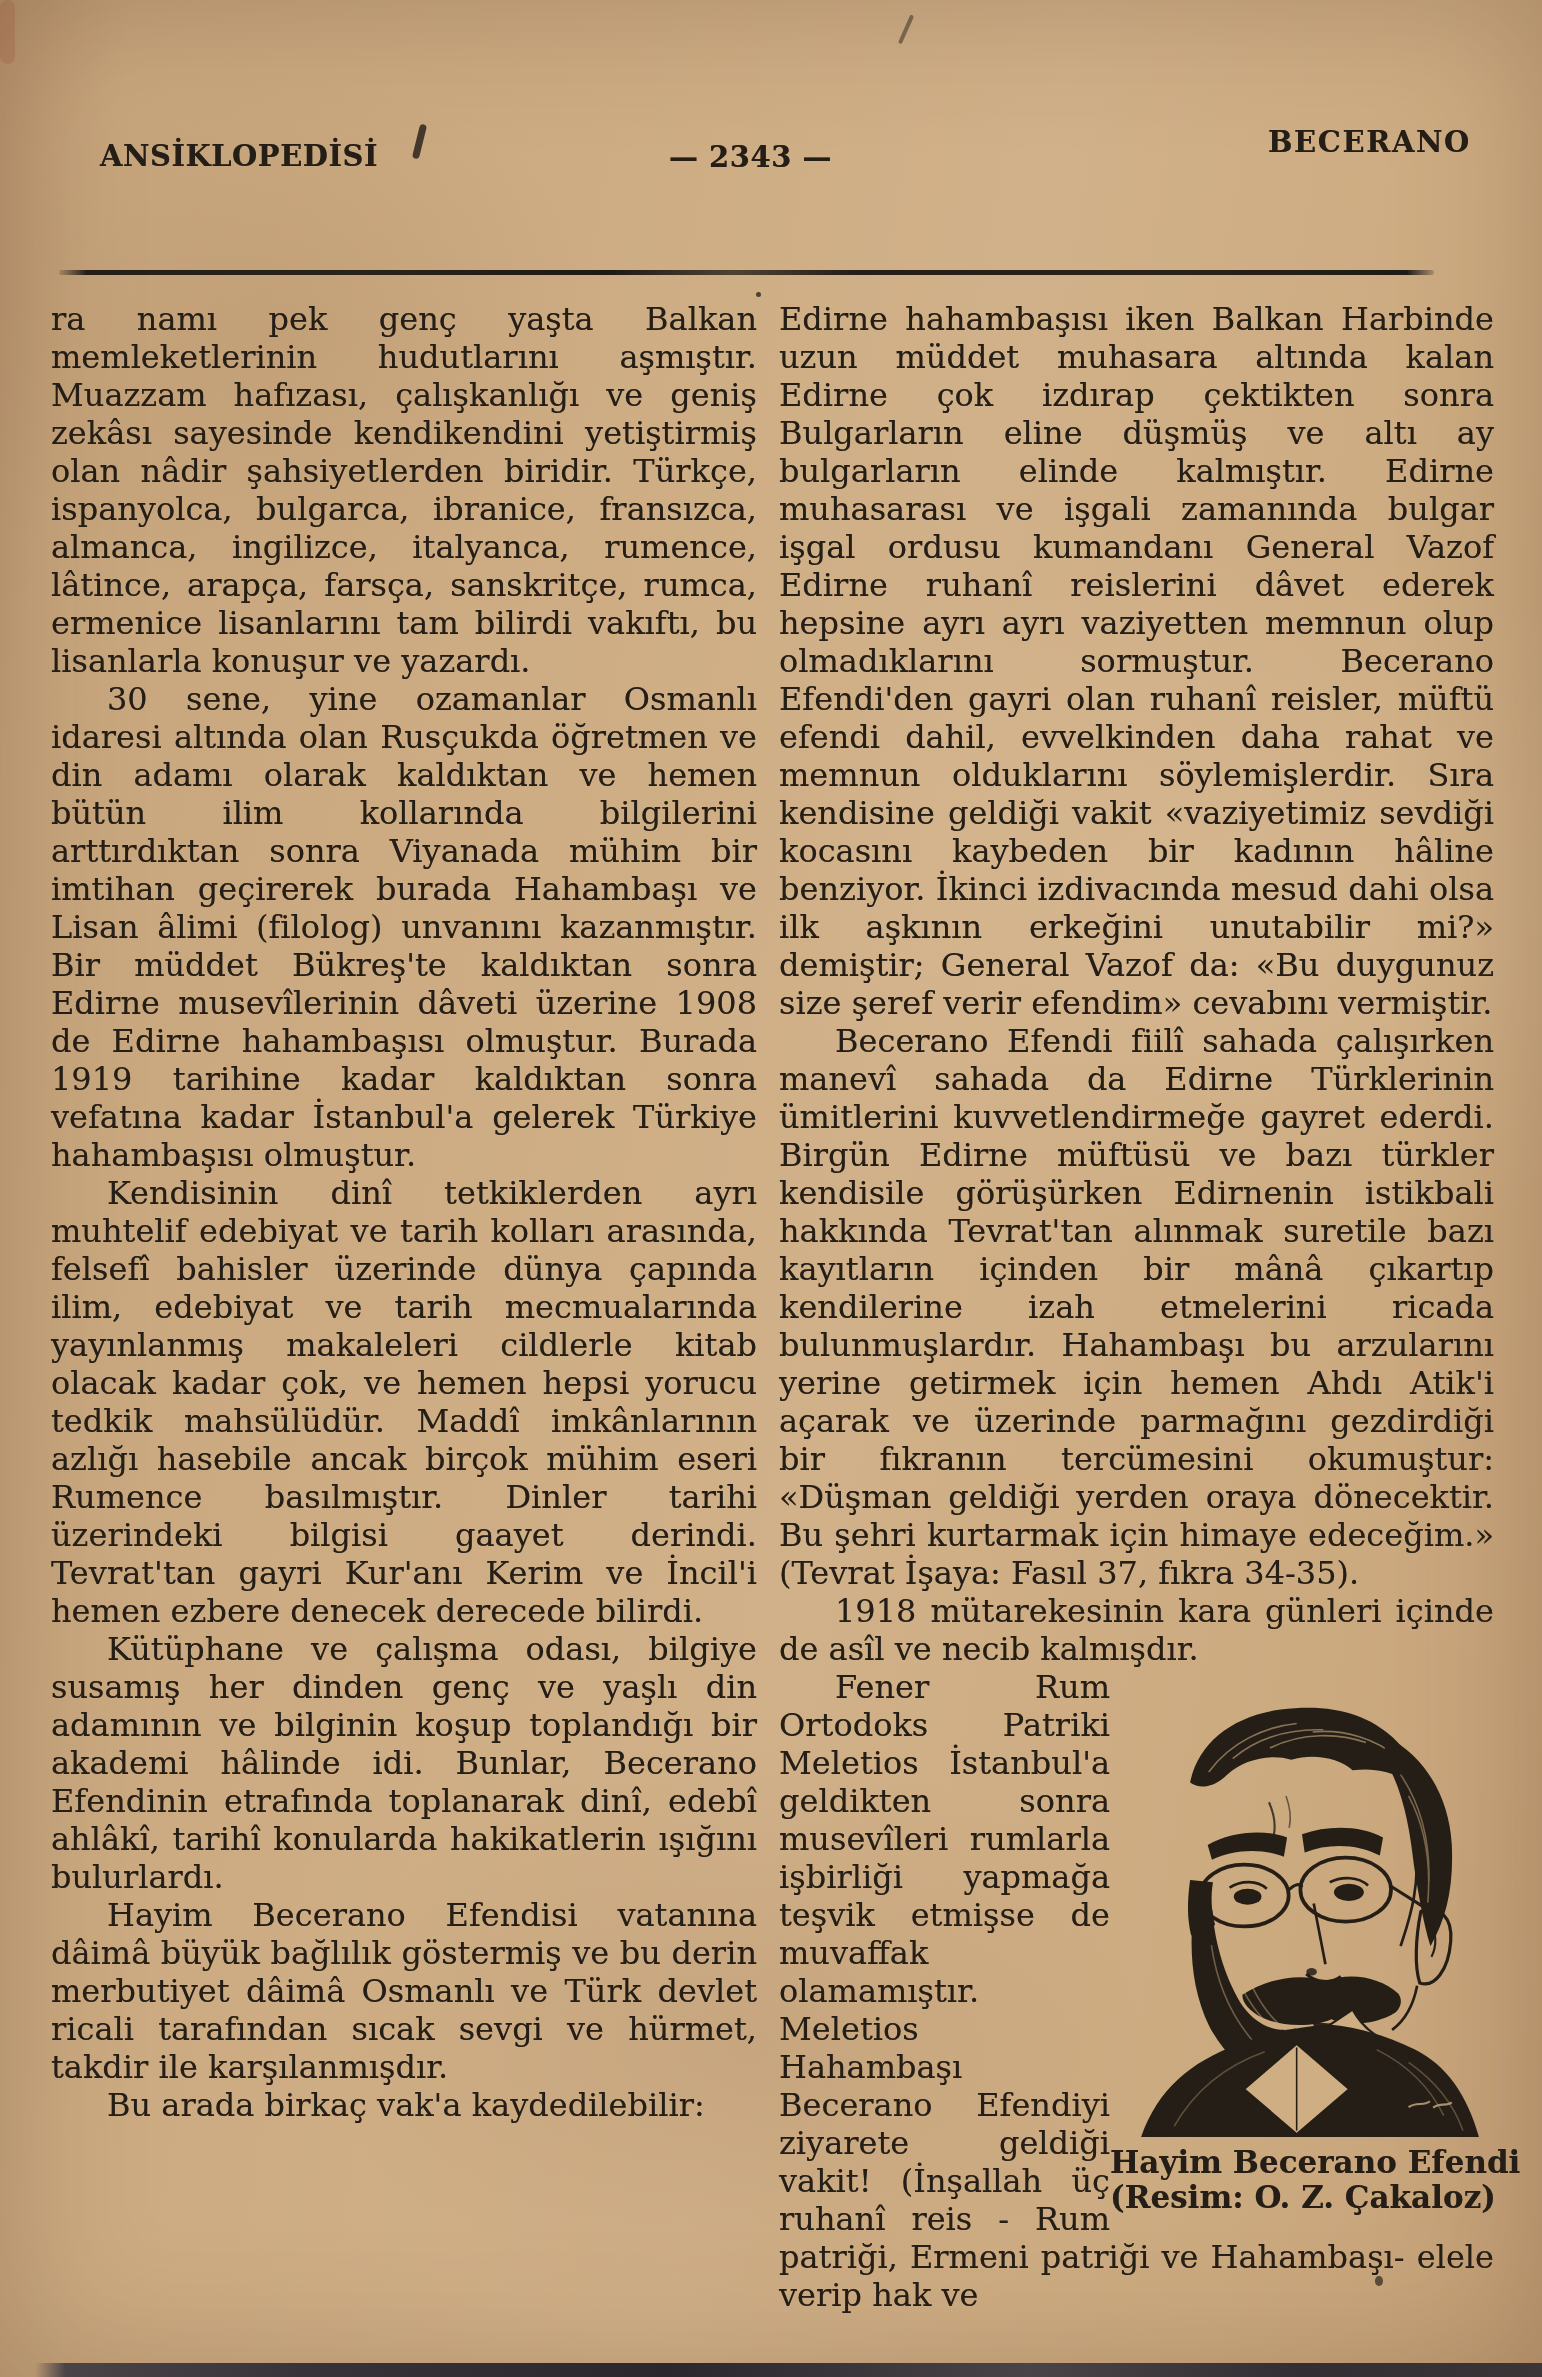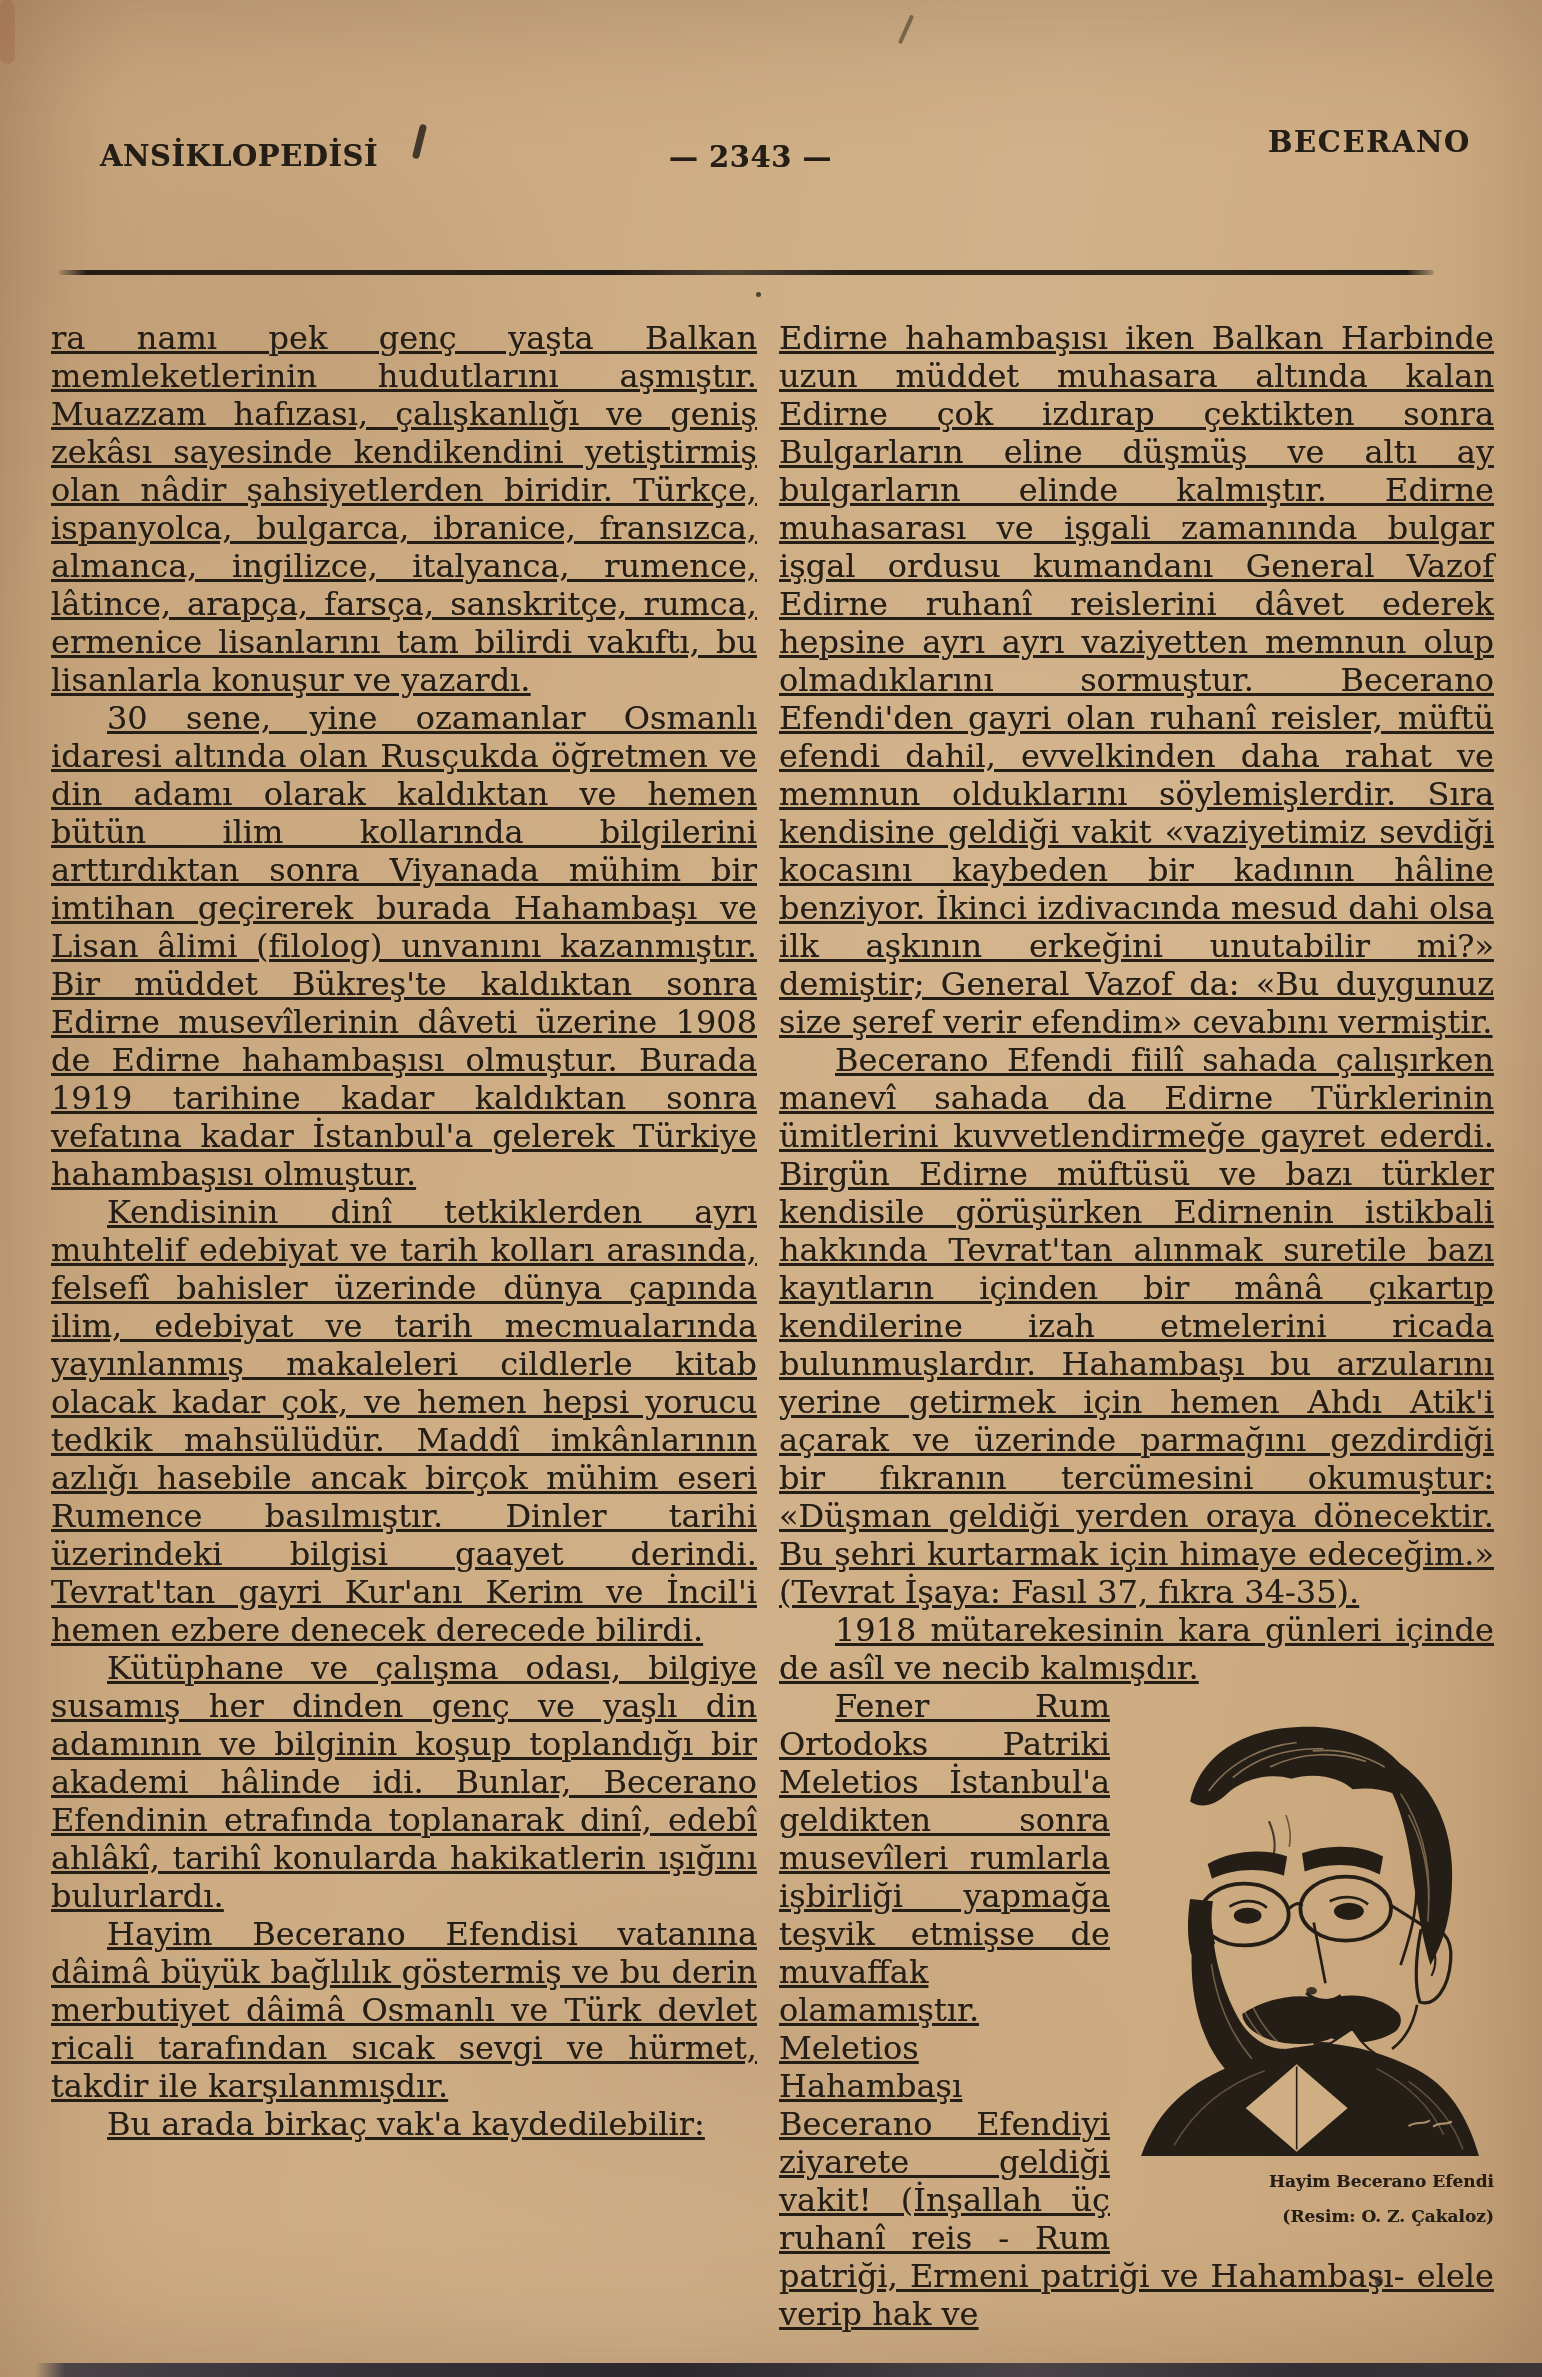--- a/index.html
+++ b/index.html
@@ -33,42 +33,41 @@
     position: absolute;
     left: 59px; top: 270px;
     width: 1375px; height: 4.8px;
     border-radius: 2.7px;
     background: linear-gradient(90deg,
       rgba(31,26,20,0.15) 0%, #241e16 2%, #2a2319 22%, #1f1a14 40%,
       rgba(36,30,22,0.75) 49%, #241e16 58%, #2a2319 80%, #1f1a14 98%, rgba(31,26,20,0.2) 100%);
   }
   .col {
     position: absolute;
-    top: 319px;
+    top: 300px;
     text-align: justify;
     font-size: 32px;
     line-height: 38px;
     text-shadow: 0 0 0.5px rgba(36,30,22,0.45);
-    text-decoration: underline;
   }
   #col-left  { left: 51px;   width: 706px; }
   #col-right { left: 779px; width: 715px; }
   .col p { margin: 0; }
   .col p.ind { text-indent: 56px; }
   .portrait-fig {
     float: right;
     width: 384px;
     margin: 3.2px 0 0 14px;
     text-align: left;
   }
   .portrait-fig svg { display: block; width: 384px; height: 469px; }
   .fig-caption {
     margin-top: 7.5px;
     font-weight: bold;
-    font-size: 17px;
+    font-size: 31px;
     line-height: 35px;
     text-align: right;
     text-indent: 0;
     white-space: nowrap;
   }
   #bottom-strip {
     position: absolute;
     left: 35px; top: 2363px;
     width: 1507px; height: 15px;
     background: linear-gradient(90deg,

